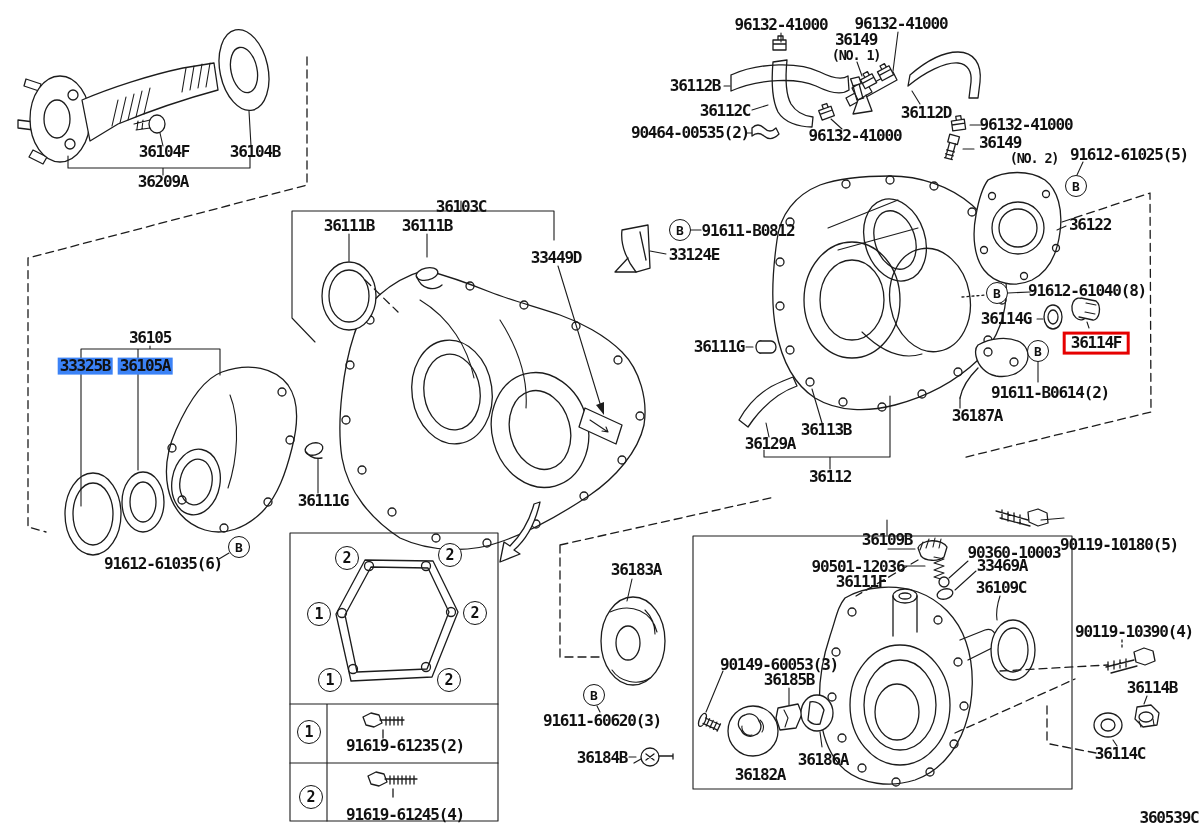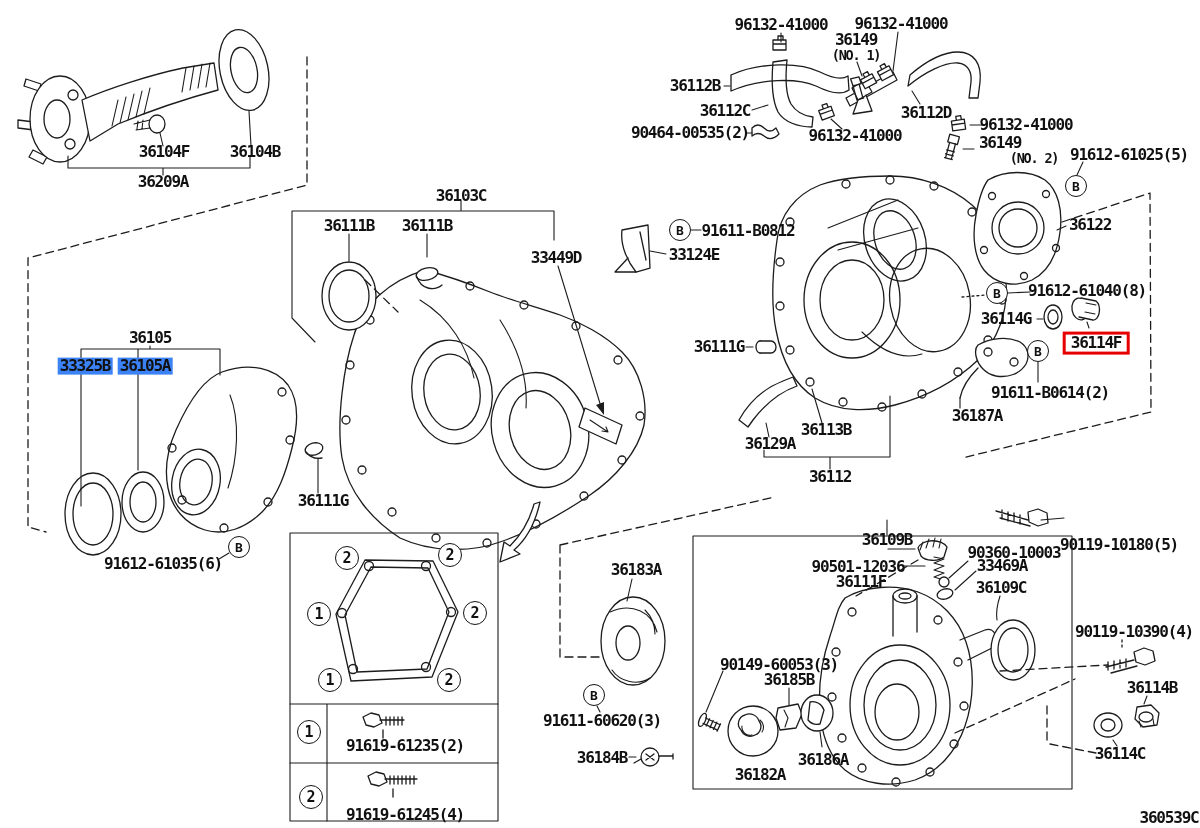--- a/index.html
+++ b/index.html
@@ -318,21 +318,21 @@
       <div class="lbl small" style="left: 856px; top: 55px;">(NO. 1)</div>
       <div class="lbl" style="left: 695px; top: 86px;">36112B</div>
       <div class="lbl" style="left: 725px; top: 111px;">36112C</div>
       <div class="lbl" style="left: 690px; top: 133px;">90464-00535(2)</div>
       <div class="lbl" style="left: 855px; top: 136px;">96132-41000</div>
       <div class="lbl" style="left: 926px; top: 113px;">36112D</div>
       <div class="lbl" style="left: 1026px; top: 125px;">96132-41000</div>
       <div class="lbl" style="left: 1000px; top: 143px;">36149</div>
       <div class="lbl small" style="left: 998px; top: 158px; margin-left: 36px;">(NO. 2)</div>
       <div class="lbl" style="left: 1085px; top: 155px; margin-left: 44px;">91612-61025(5)</div>
-      <div class="lbl" style="left: 461px; top: 196px; text-align: center;">36103C</div>
+      <div class="lbl" style="left: 461px; top: 207px; text-align: center;">36103C</div>
       <div class="lbl" style="left: 349px; top: 226px;">36111B</div>
       <div class="lbl" style="left: 427px; top: 226px;">36111B</div>
       <div class="lbl" style="left: 556px; top: 258px;">33449D</div>
       <div class="lbl" style="left: 748px; top: 231px;">91611-B0812</div>
       <div class="lbl" style="left: 694px; top: 255px;">33124E</div>
       <div class="lbl" style="left: 1090px; top: 225px;">36122</div>
       <div class="lbl" style="left: 1087px; top: 291px;">91612-61040(8)</div>
       <div class="lbl" style="left: 1006px; top: 319px; text-align: center;">36114G</div>
       <div class="lbl hl" style="left: 1096px; top: 343px;">36114F</div>
       <div class="lbl" style="left: 719px; top: 347px;">36111G</div>

